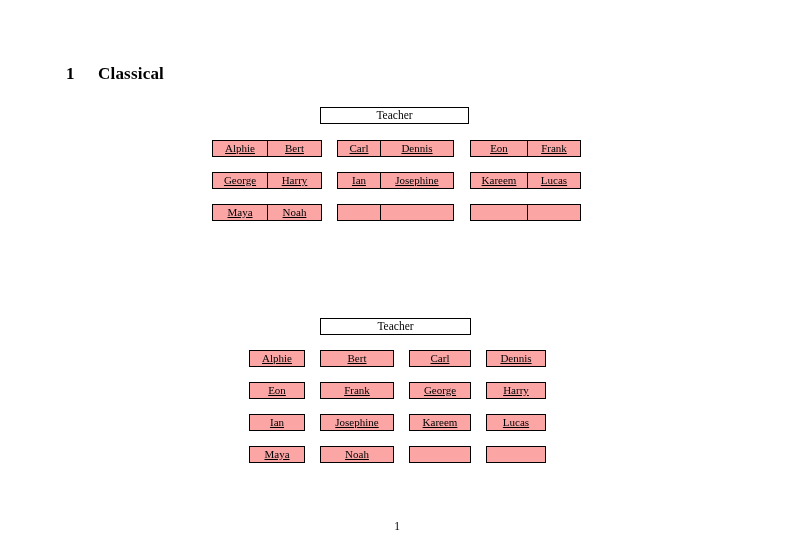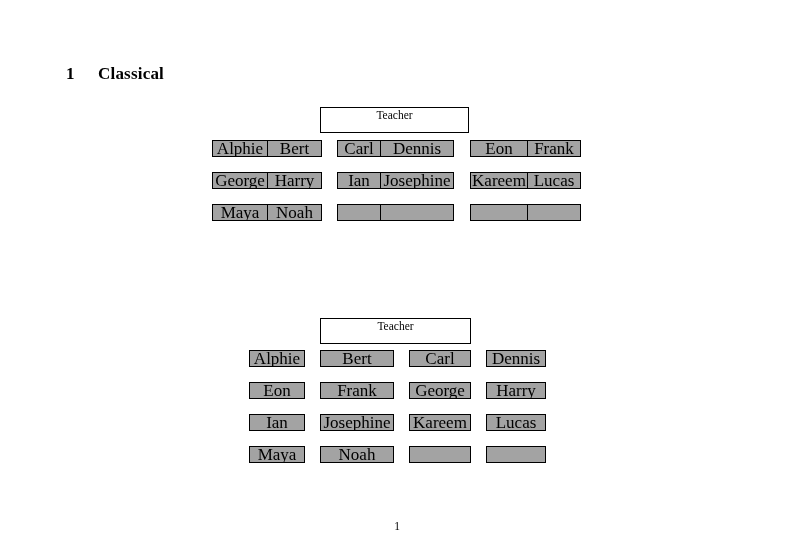--- a/index.html
+++ b/index.html
@@ -39,42 +39,43 @@
   }
 
   #heading-classical   { left: 66px; top: 64px; }
   #heading-distributed { left: 66px; top: 275px; }
 
   
   .teacher-box {
     position: absolute;
     box-sizing: border-box;
     border: 1px solid #000000;
-    height: 26px;
+    height: 17px;
     line-height: 15px;
     text-align: center;
     font-size: 11.5px;
     background: #ffffff;
     font-family: Liberation Serif, serif;
   }
   #teacher-box-classical   { left: 320px; top: 107px; width: 149px; }
   #teacher-box-distributed { left: 320px; top: 318px; width: 151px; }
 
   
   .cell {
     position: absolute;
     box-sizing: border-box;
     border: 1px solid #000000;
     height: 17px;
     line-height: 15px;
     text-align: center;
-    font-size: 17px;
-    background: #a3a3a3;
+    font-size: 11px;
+    background: #fca5a5;
     white-space: nowrap;
     overflow: hidden;
+    text-decoration: underline;
   }
   
   .cell.pair-right {
     border-left: 1px solid #000000;
   }
 
   
   #page-number {
     position: absolute;
     left: 0;

